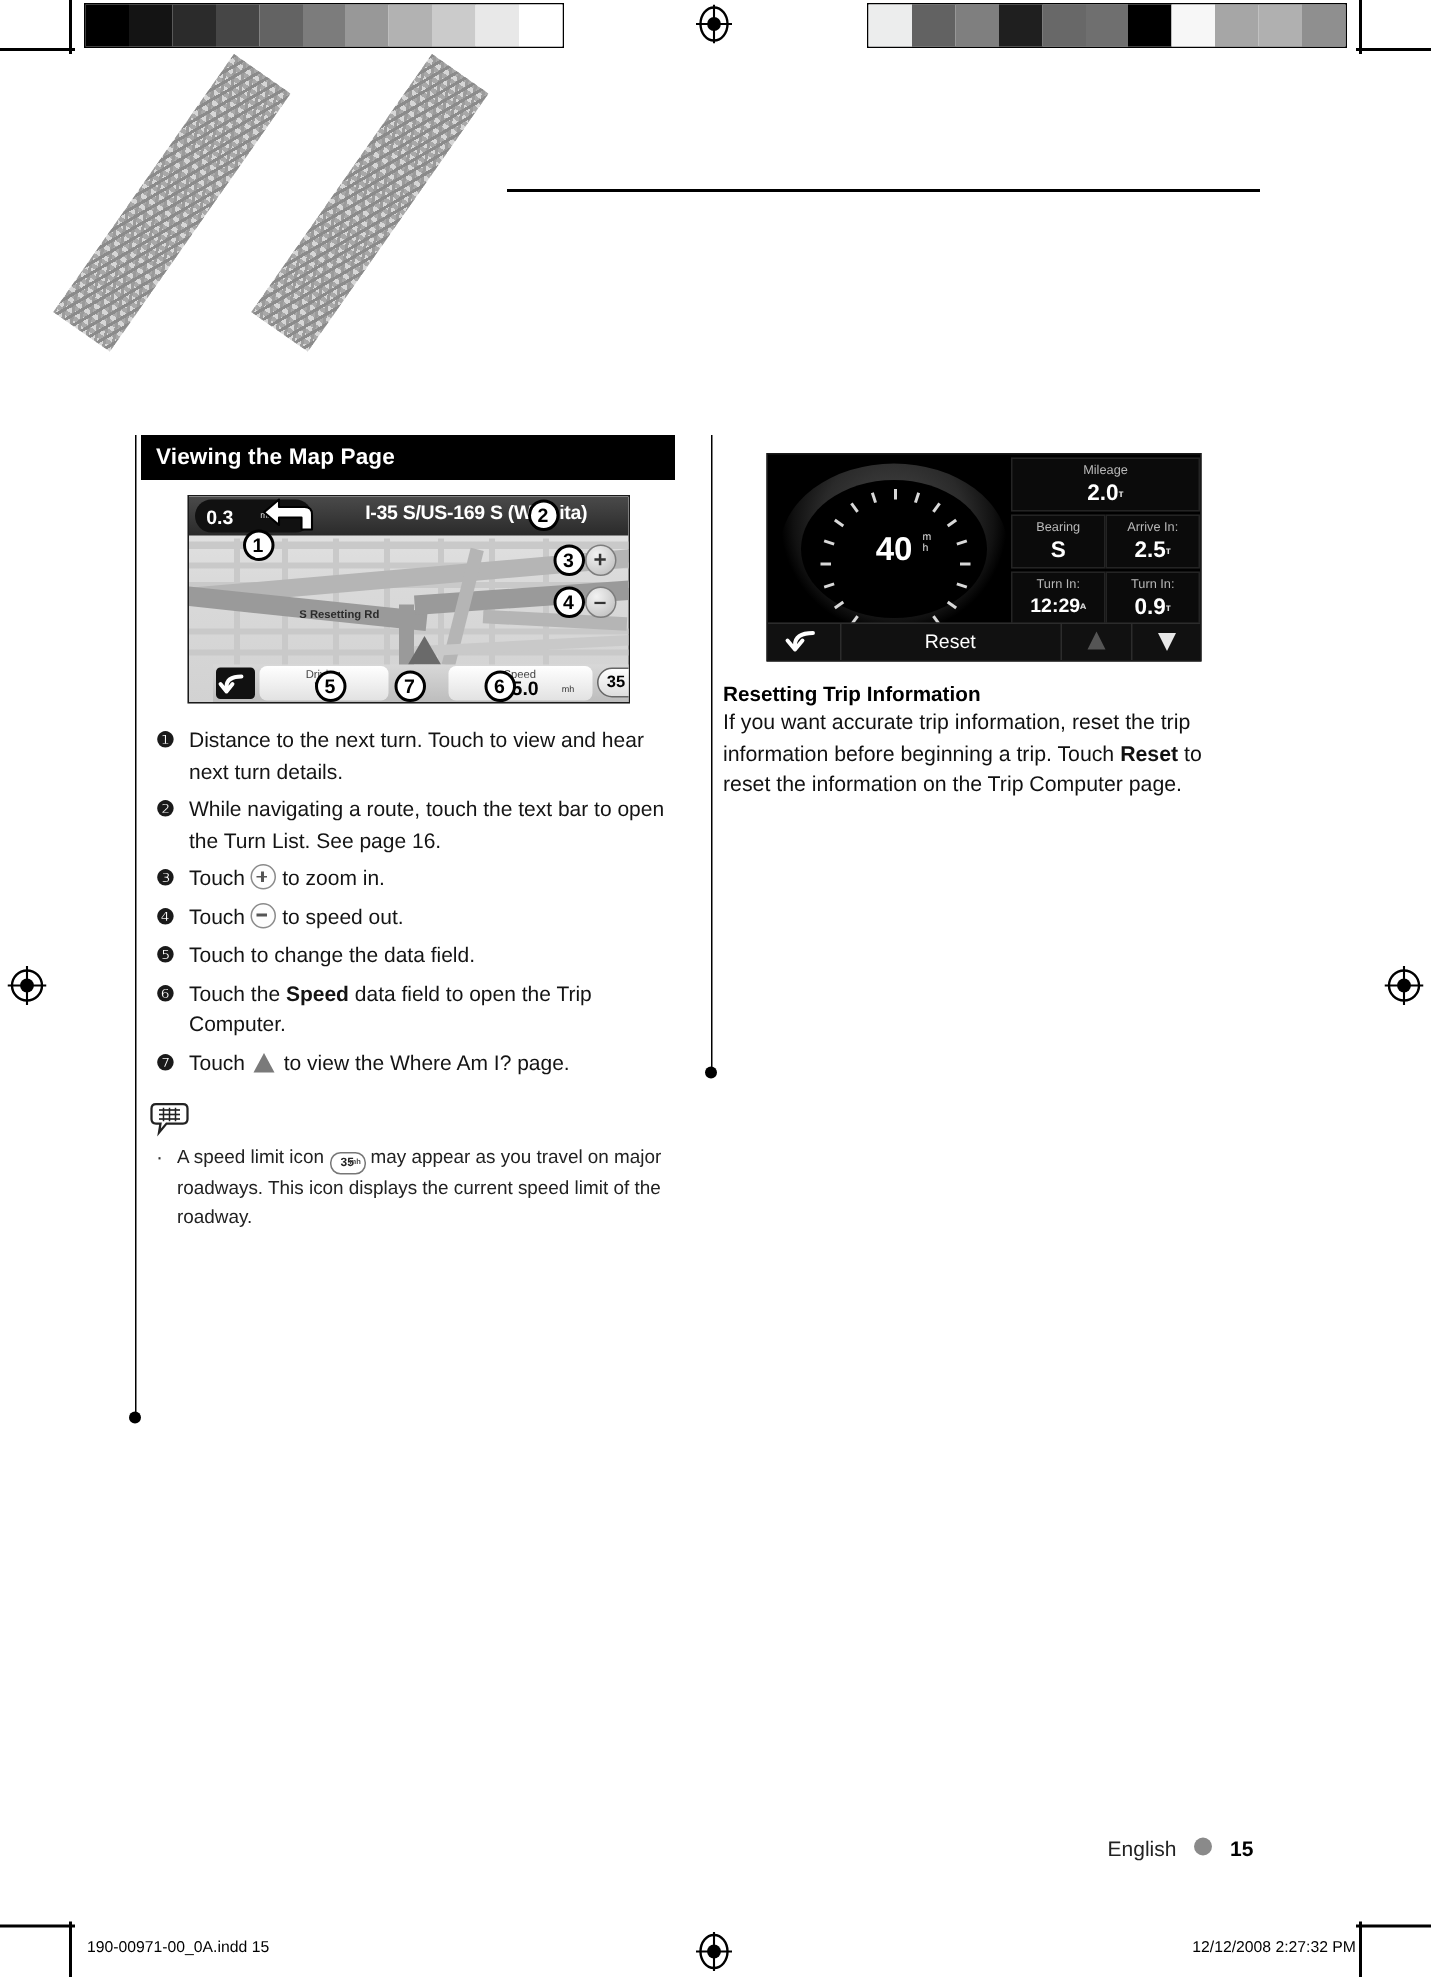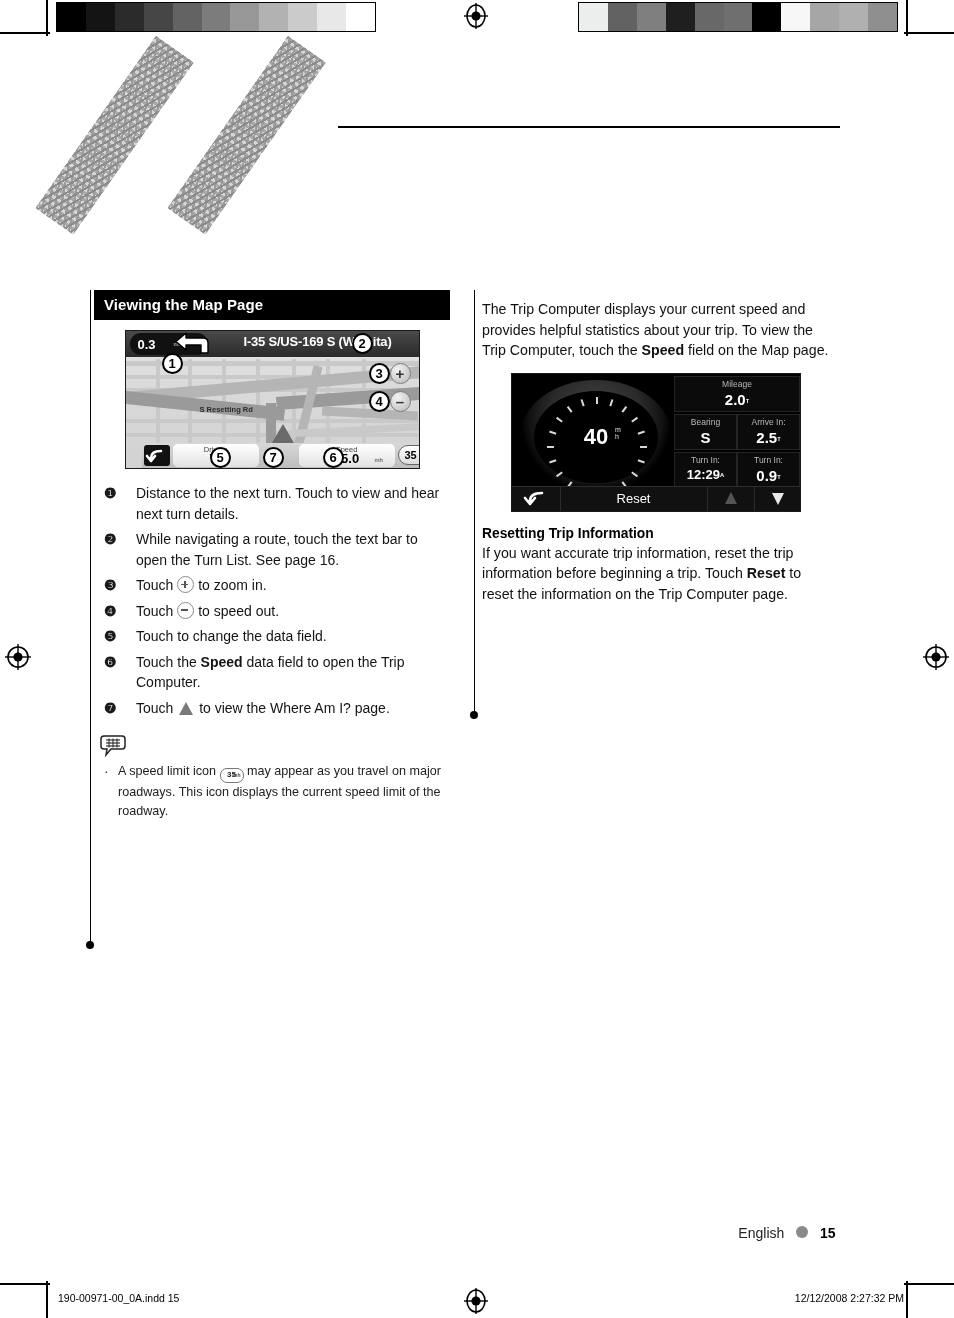--- a/index.html
+++ b/index.html
@@ -131,21 +131,21 @@
   #tc-up{position:absolute;left:195px;bottom:0;width:47px;height:24px;border-right:1px solid #2c2c2c;}
   #tc-down{position:absolute;left:242px;bottom:0;width:48px;height:24px;}
   .tc-arrow-up,.tc-arrow-down{position:absolute;left:50%;top:50%;width:0;height:0;}
   .tc-arrow-up{margin:-7px 0 0 -6px;border-left:6px solid transparent;border-right:6px solid transparent;border-bottom:12px solid #555;}
   .tc-arrow-down{margin:-6px 0 0 -6px;border-left:6px solid transparent;border-right:6px solid transparent;border-top:12px solid #e8e8e8;}
 
   
   #num-list{margin:14px 4px 0 10px;}
   .num-item{display:flex;margin-bottom:5px;}
   .num-badge{flex:0 0 22px;font-size:14px;font-weight:bold;line-height:20px;color:#1a1a1a;}
-  .num-text{font-size:14px;line-height:20.5px;color:#141414;margin-left:10px;}
+  .num-text{font-size:14px;line-height:20.5px;color:#141414;}
   .num-text b{font-weight:bold;}
   .zoom-glyph{display:inline-block;width:15px;height:15px;border-radius:50%;
     border:1px solid #8b8b8b;vertical-align:-3px;position:relative;background:#fdfdfd;}
   .zoom-glyph i{position:absolute;background:#555;}
   .tri-small{display:inline-block;width:0;height:0;vertical-align:-2px;
     border-left:7px solid transparent;border-right:7px solid transparent;
     border-bottom:13px solid #7a7a7a;margin:0 2px;}
 
   
   #note-block{margin:16px 4px 0 6px;}
@@ -378,23 +378,20 @@
     <div id="note-text">
       <div id="note-bullet">·</div>
       <div id="note-body"><span>A speed limit icon </span><span class="sl-glyph"><span>35</span><em>mh</em></span><span> may appear as you travel on major roadways. This icon displays the current speed limit of the roadway.</span></div>
     </div>
   </div>
 </div>
 
 <div class="col" id="col-right">
 
 
-  <div class="body-p">
-    <span>The Trip Computer displays your current speed and provides helpful statistics about your trip. To view the Trip Computer, touch the </span><b>Speed</b><span> field on the Map page.</span>
-  </div>
 
   <div class="device" id="trip-shot">
     <div id="speedo">
       <div class="speedo-ring"></div>
       <div class="speedo-inner">
         <div class="tick" style="transform:rotate(0deg);"></div>
         <div class="tick" style="transform:rotate(18deg);"></div>
         <div class="tick" style="transform:rotate(36deg);"></div>
         <div class="tick" style="transform:rotate(54deg);"></div>
         <div class="tick" style="transform:rotate(72deg);"></div>

